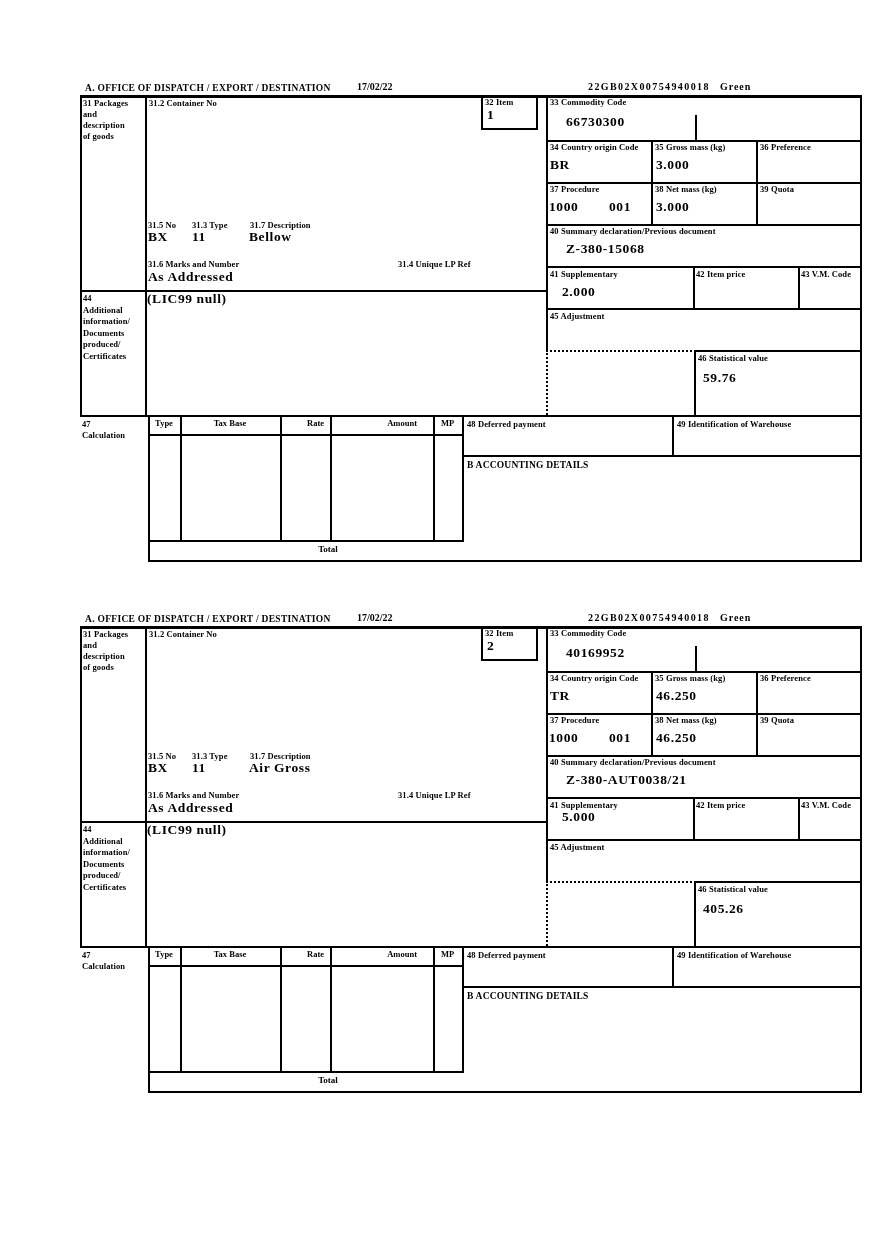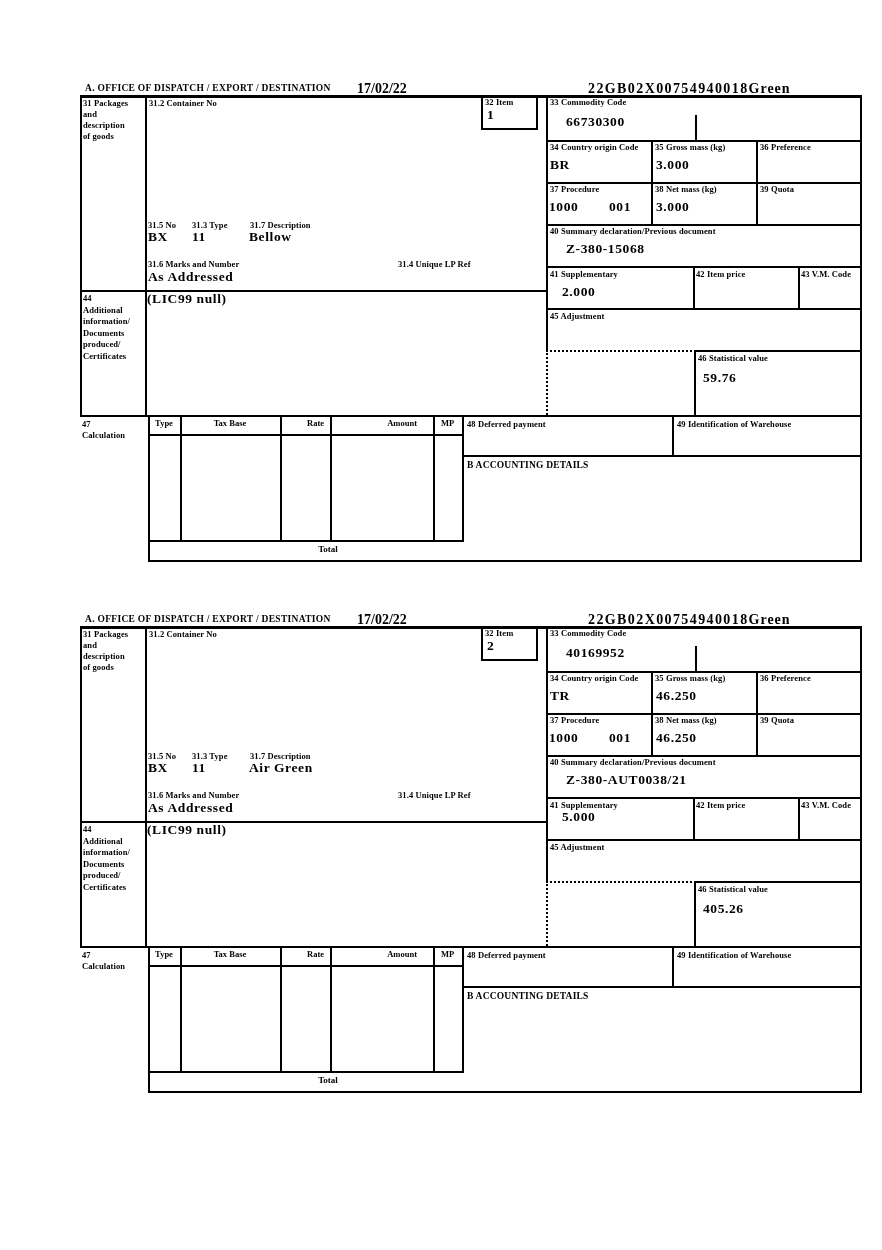--- a/index.html
+++ b/index.html
@@ -14,23 +14,23 @@
   .ln-dot-v { position:absolute; border-left:2px dotted #000; width:0; }
   .lbl {
     position:absolute; font-size:8.5px; font-weight:bold;
     line-height:11px; white-space:pre-line; letter-spacing:0.1px;
   }
   .val {
     position:absolute; font-size:13.5px; font-weight:bold;
     line-height:16px; white-space:pre; letter-spacing:0.6px;
   }
   .hdr-sm { position:absolute; font-size:9.5px; font-weight:bold; letter-spacing:0.3px; white-space:pre; }
-  .hdr-lg { position:absolute; font-size:14px; font-weight:bold; white-space:pre; }
+  .hdr-lg { position:absolute; font-size:10px; font-weight:bold; white-space:pre; }
   .mrn-sp { letter-spacing:1.4px;text-align:center; }
-  .routing { margin-left:0; letter-spacing:1px; }
+  .routing { margin-left:10px; letter-spacing:1px; }
   .th { position:absolute; top:337px; font-size:8.5px; font-weight:bold; text-align:center; }
   .small-cap { position:absolute; font-size:9.5px; font-weight:bold; letter-spacing:0.2px; }
 </style>
 </head>
 <body>
 
 <div id="page">
 
 <section class="form" style="top: 81px;">
 
@@ -237,21 +237,21 @@
 
     <div class="val" style="left:407px; top:26px;">2</div>
     <div class="val" style="left:486px; top:33px;">40169952</div>
     <div class="val" style="left:470px; top:76px;">TR</div>
     <div class="val" style="left:576px; top:76px;">46.250</div>
     <div class="val" style="left:469px; top:118px;">1000</div>
     <div class="val" style="left:529px; top:118px;">001</div>
     <div class="val" style="left:576px; top:118px;">46.250</div>
     <div class="val" style="left:68px; top:148px;">BX</div>
     <div class="val" style="left:112px; top:148px;">11</div>
-    <div class="val" style="left:169px; top:148px;">Air Green</div>
+    <div class="val" style="left:169px; top:148px;">Air Gross</div>
     <div class="val" style="left:486px; top:160px;">Z-380-AUT0038/21</div>
     <div class="val" style="left:68px; top:188px;">As Addressed</div>
     <div class="val" style="left:482px; top:197px;">5.000</div>
     <div class="val" style="left:67px; top:210px;">(LIC99 null)</div>
     <div class="val" style="left:623px; top:289px;">405.26</div>
 
   </section>
   </div>
 
 </body></html>

